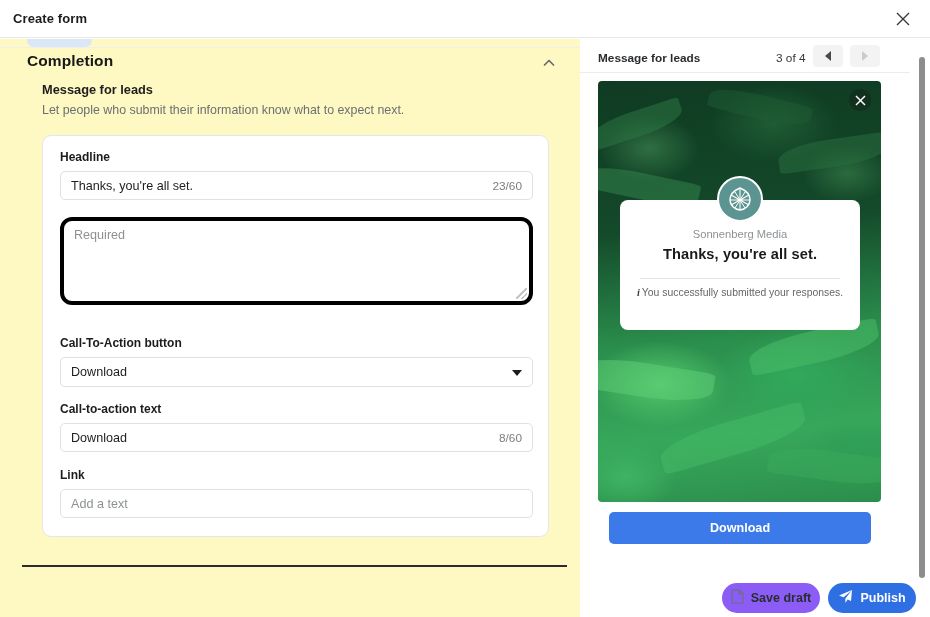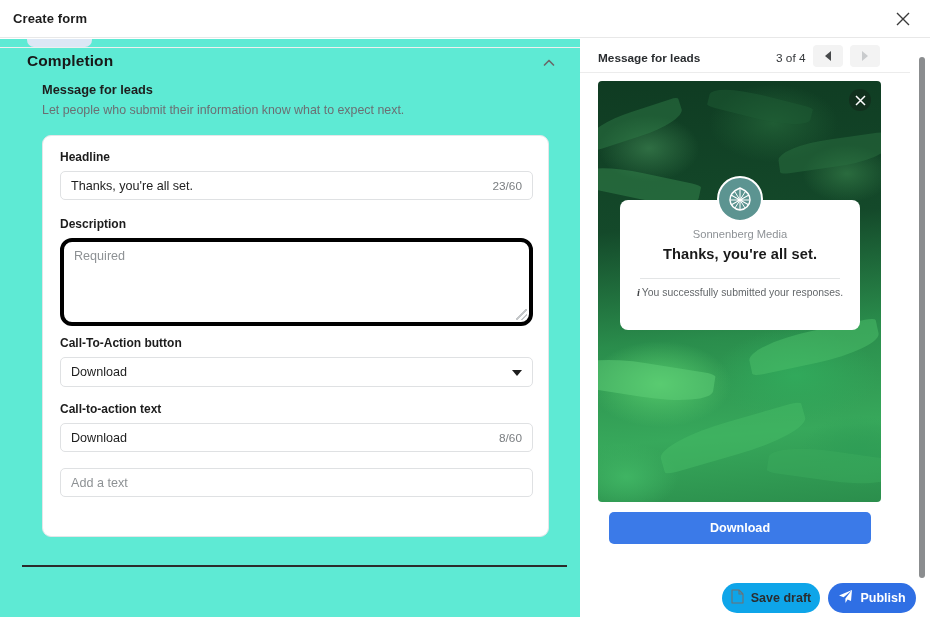--- a/index.html
+++ b/index.html
@@ -27,21 +27,21 @@
     position: absolute; right: 16px; top: 8px;
     width: 22px; height: 22px; cursor: pointer;
     display: flex; align-items: center; justify-content: center;
     color: #3a3a3a;
   }
   .close-x svg { display: block; }
 
   
   .left-col {
     position: absolute; left: 0; top: 39px; width: 580px; height: 578px;
-    background: #5eead4; overflow: hidden; padding-left: 28px;
+    background: #fef9c3; overflow: hidden; padding-left: 28px;
   }
   .ghost-chip {
     position: absolute; left: 27px; top: 0px;
     width: 65px; height: 8px; background: #dce7f5;
     border-bottom-left-radius: 7px; border-bottom-right-radius: 7px;
   }
   .ghost-rule {
     position: absolute; left: 0; top: 8px; width: 580px; height: 1px;
     background: #efefef;
   }
@@ -210,21 +210,21 @@
   }
 
   
   .footer-btn {
     position: absolute; height: 30px; border-radius: 16px; cursor: pointer;
     display: flex; align-items: center; justify-content: center; gap: 7px;
     font-size: 12.5px; font-weight: 700;
   }
   .btn-draft {
     left: 722px; top: 583px; width: 98px;
-    background: #0ea5e9; color: #2a2d30;
+    background: #8b5cf6; color: #2a2d30;
   }
   .btn-publish {
     left: 828px; top: 583px; width: 88px;
     background: #2f6fe4; color: #fff;
   }
 
   
   .scroll-track {
     position: absolute; left: 917px; top: 40px; width: 10px; height: 540px;
     background: #ffffff;
@@ -269,21 +269,20 @@
 
       <div class="fld" style="top:14px;">
         <span class="fld-label">Headline</span>
         <div class="inp">
           <span class="inp-val">Thanks, you're all set.</span>
           <span class="counter">23/60</span>
         </div>
       </div>
 
       <div class="fld" style="top:81px;">
-        <span class="fld-label">Description</span>
         <div class="ta">
           <span class="ta-ph">Required</span>
           <span class="ta-grip"></span>
         </div>
       </div>
 
       <div class="fld" style="top:200px;">
         <span class="fld-label">Call-To-Action button</span>
         <div class="sel">
           <span class="sel-val">Download</span>
@@ -293,20 +292,21 @@
 
       <div class="fld" style="top:266px;">
         <span class="fld-label">Call-to-action text</span>
         <div class="inp">
           <span class="inp-val">Download</span>
           <span class="counter">8/60</span>
         </div>
       </div>
 
       <div class="fld" style="top:332px;">
+        <span class="fld-label">Link</span>
         <div class="inp">
           <span class="inp-ph">Add a text</span>
         </div>
       </div>
 
     </div>
 
     <div class="bottom-rule"></div>
   </div>
 

